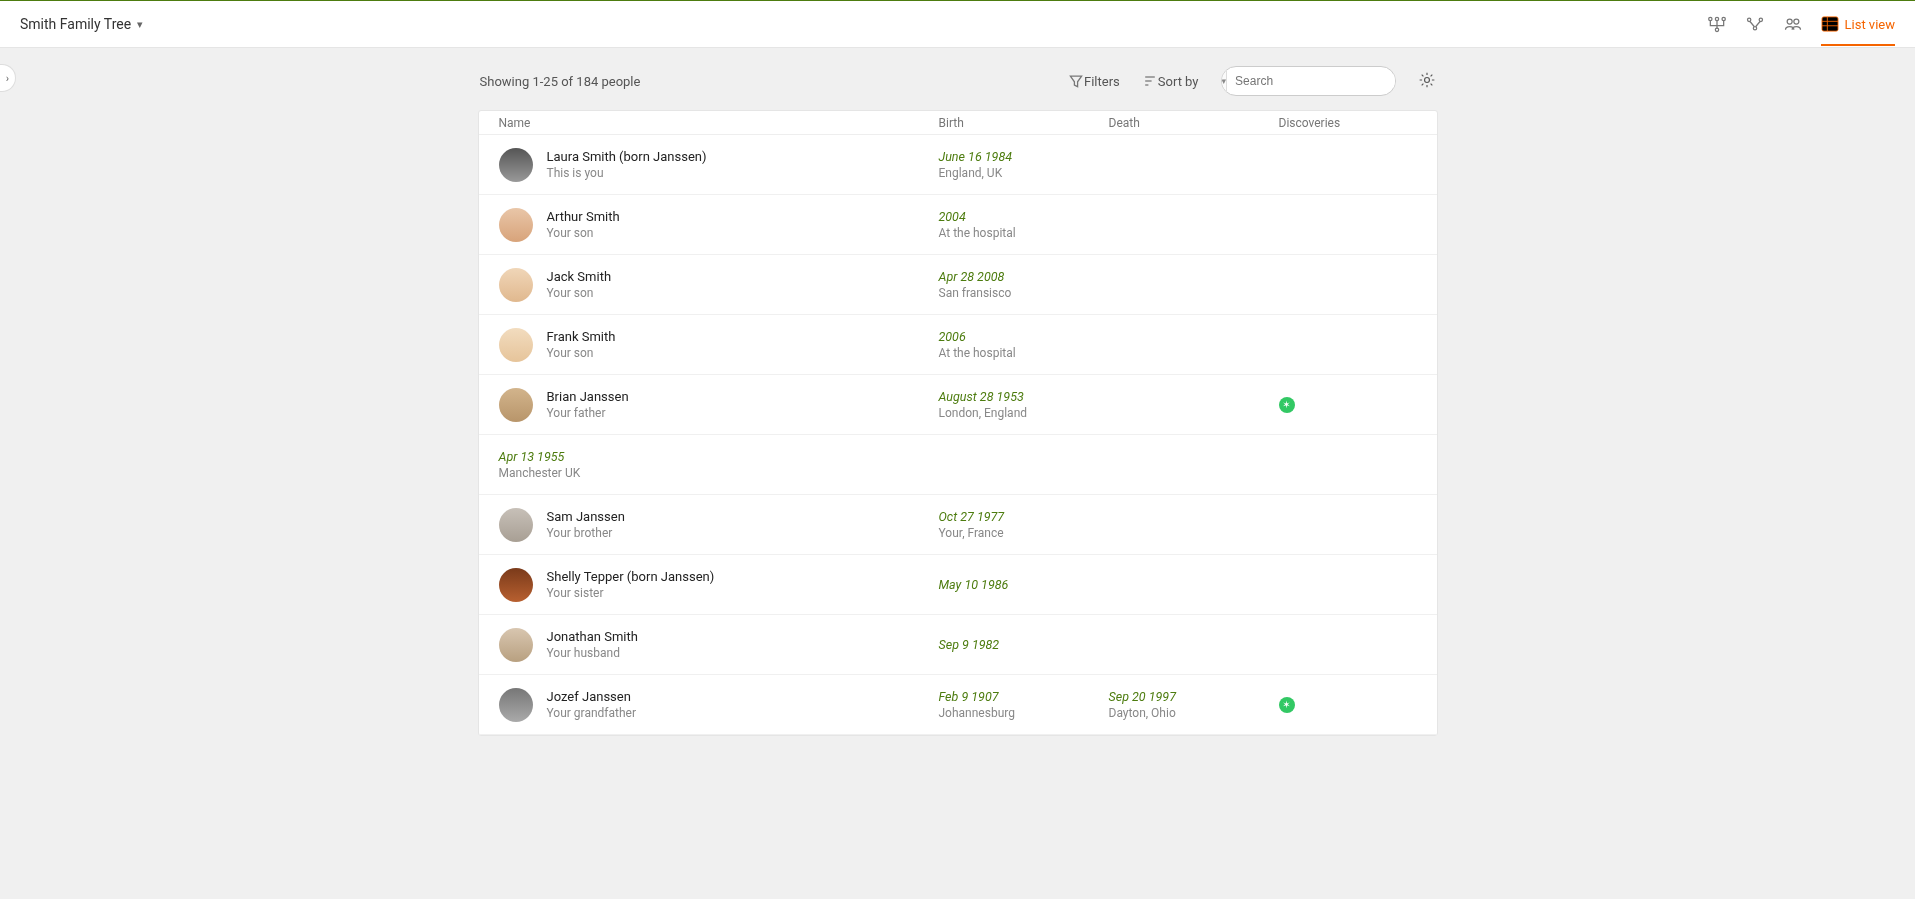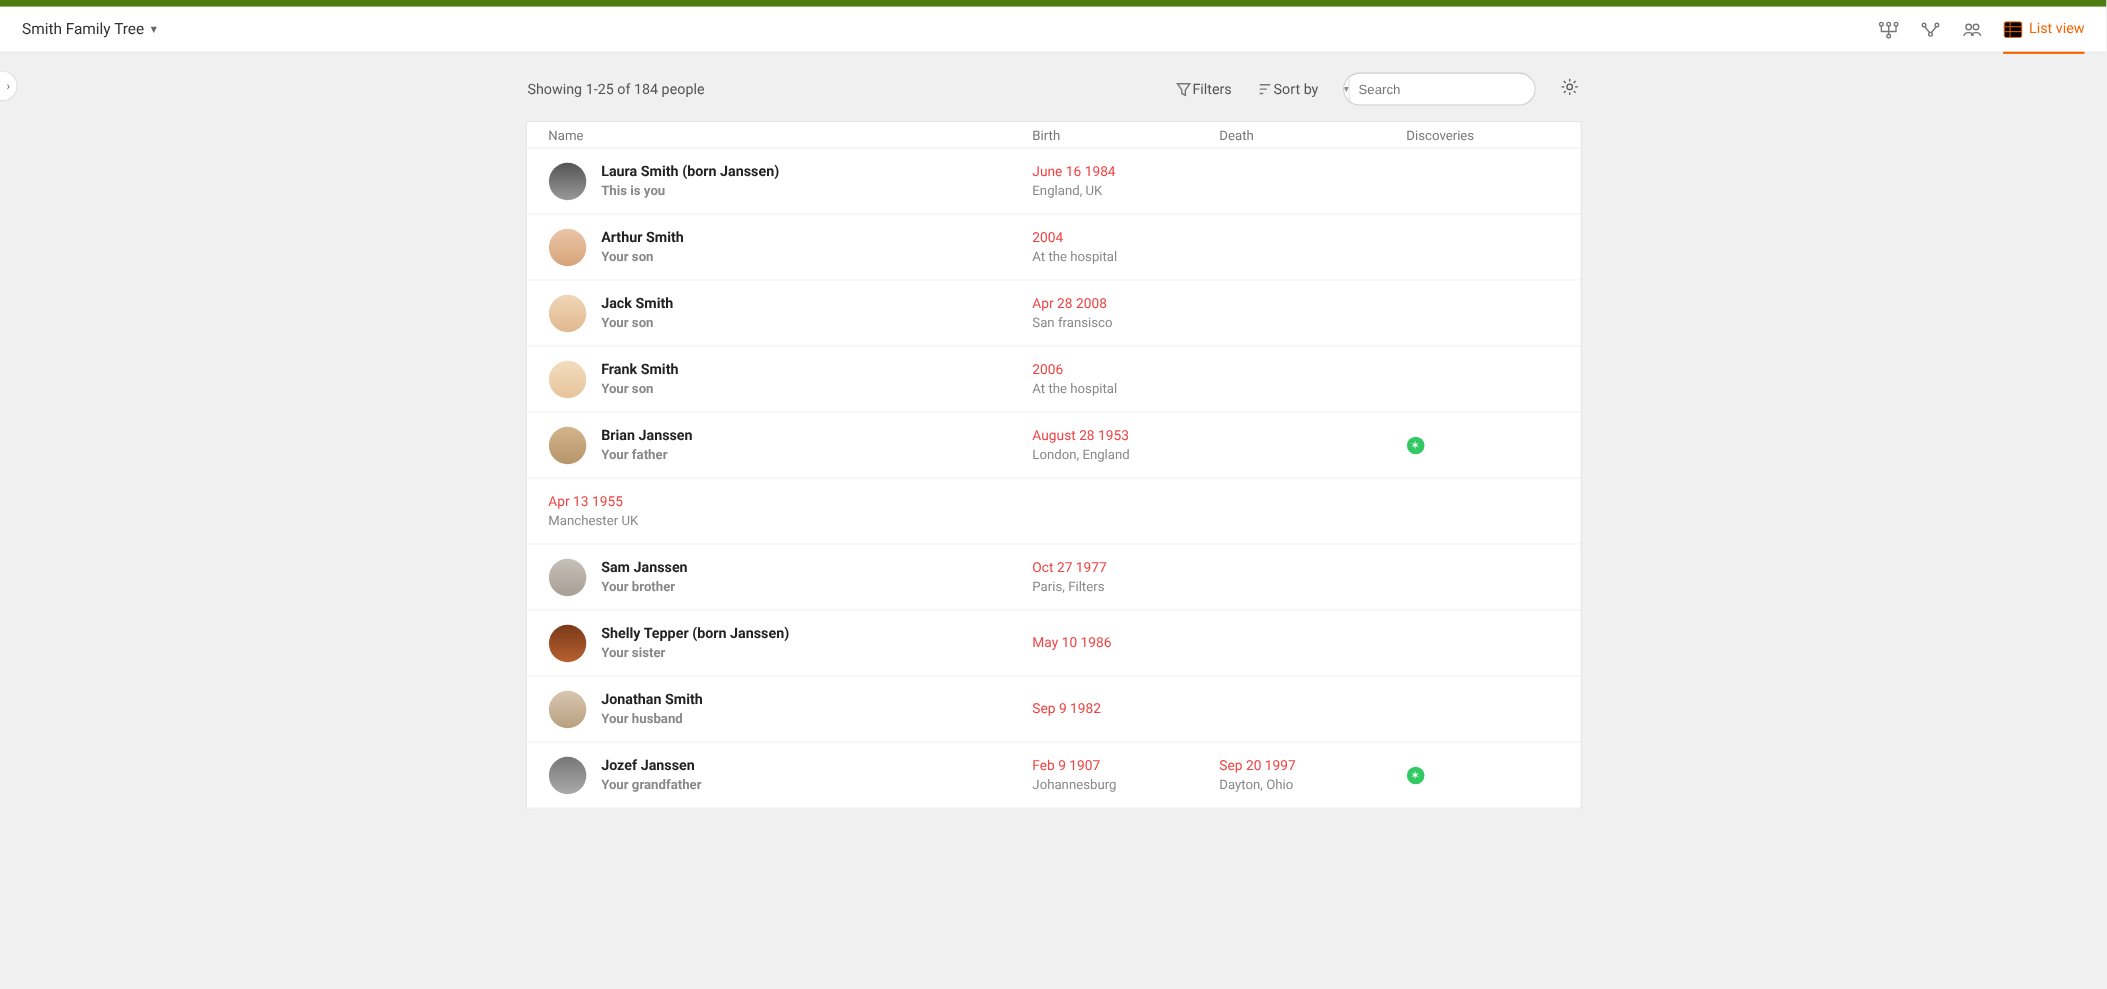--- a/index.html
+++ b/index.html
@@ -5,21 +5,21 @@
   * { margin: 0; padding: 0; box-sizing: border-box; }
   body {
     font-family: -apple-system, BlinkMacSystemFont, "Segoe UI", Roboto, Helvetica, Arial, sans-serif;
     background: #f0f0f0;
     color: #333;
     font-size: 13px;
     overflow-x: hidden;
   }
   .topbar {
     background: #fff;
-    border-top: 6px solid #4d7c0f;
+    border-top: 1px solid #4d7c0f;
     border-bottom: 1px solid #e5e5e5;
     height: 48px;
     display: flex;
     align-items: center;
     justify-content: space-between;
     padding: 0 20px;
   }
   .tree-title {
     display: flex;
     align-items: center;
@@ -146,29 +146,29 @@
     font-size: 12px;
     color: #777;
   }
   .list-row {
     min-height: 60px;
     border-bottom: 1px solid #f0f0f0;
     padding-top: 10px;
     padding-bottom: 10px;
     cursor: pointer;
   }
-  .name-cell { display:flex; align-items:center; gap:14px;font-weight:bold; }
+  .name-cell { display:flex; align-items:center; gap:14px; }
   .avatar {
     width: 34px; height: 34px; border-radius: 50%;
     background: #ccc;
     flex-shrink: 0;
   }
   .name-text .primary { font-size:13px; color:#222; }
   .name-text .secondary { font-size:12px; color:#888; margin-top:2px; }
-  .cell-two .line1 { font-size:12.5px; color:#ef4444; }
+  .cell-two .line1 { font-size:12.5px; color:#4d7c0f;font-style:italic; }
   .cell-two .line2 { font-size:12px; color:#888; margin-top:2px; }
   .disc-cell { display:flex; align-items:center; }
   .disc-badge {
     width:16px; height:16px; border-radius:50%;
     background:#32c864;
     display:flex; align-items:center; justify-content:center;
     color:#fff; font-size:10px;
   }
 
   
@@ -388,21 +388,21 @@
         <div class="list-row">
     <div class="name-cell">
       <div class="avatar av-6"></div>
       <div class="name-text">
         <div class="primary">Sam Janssen</div>
         <div class="secondary">Your brother</div>
       </div>
     </div>
     <div class="cell-two">
       <div class="line1">Oct 27 1977</div>
-      <div class="line2">Paris, Filters</div>
+      <div class="line2">Your, France</div>
     </div>
     <div class="cell-two">
       
       
     </div>
     <div class="disc-cell">
       
     </div>
   </div>
         <div class="list-row">

